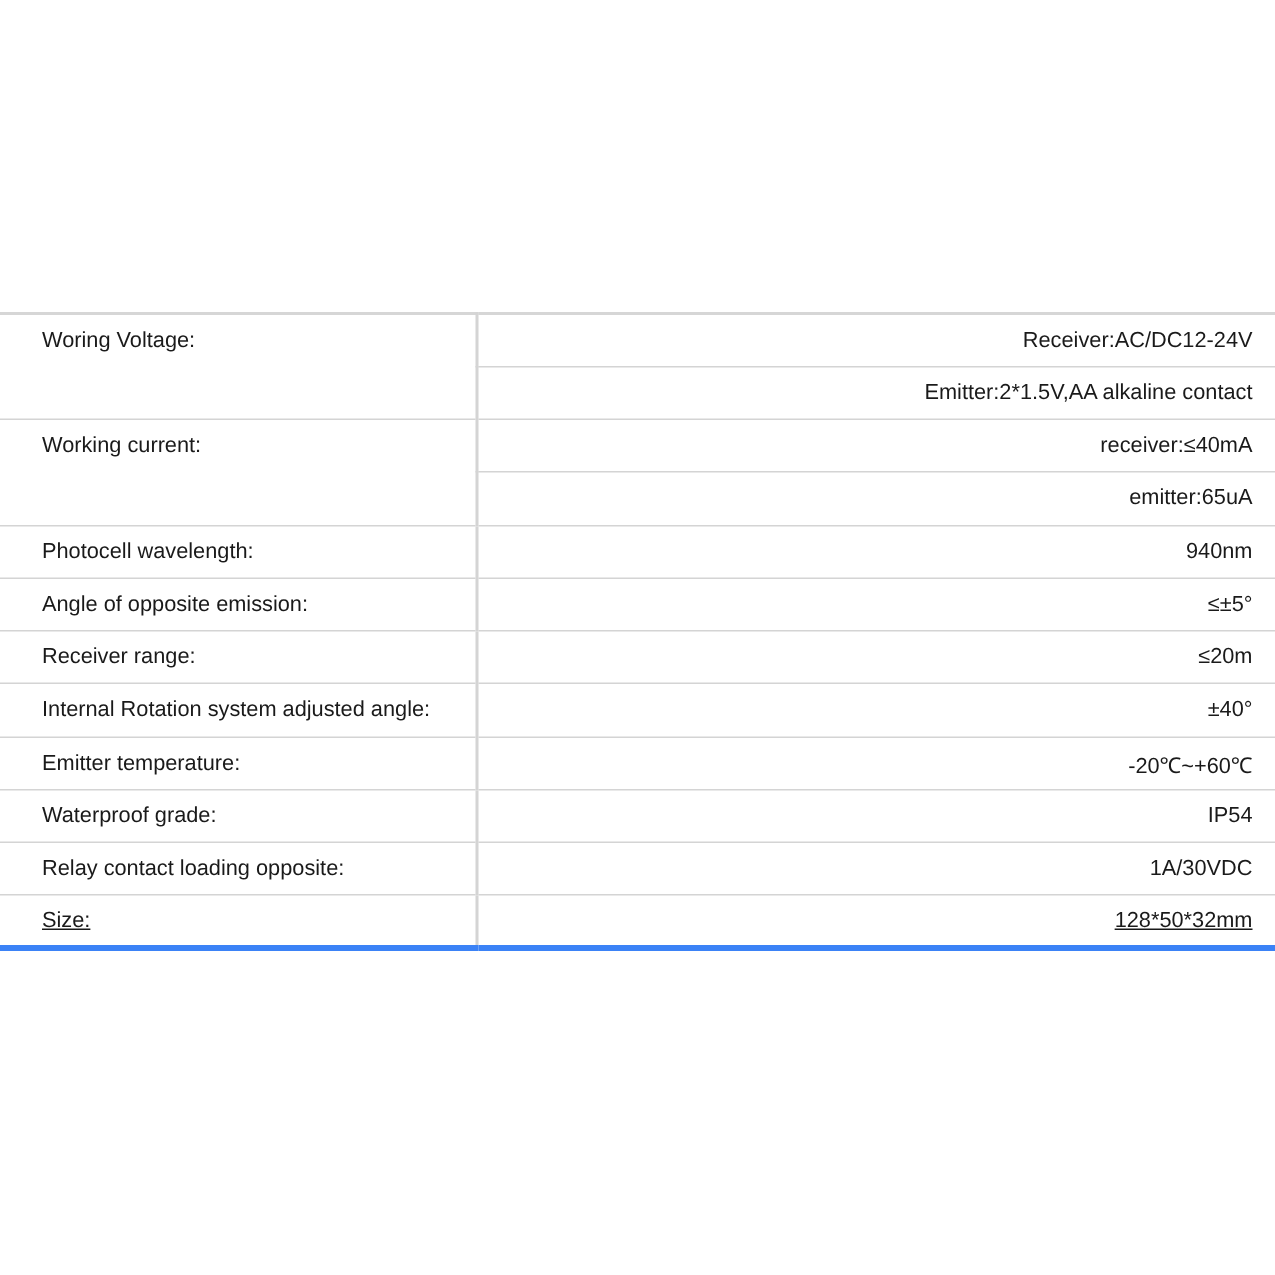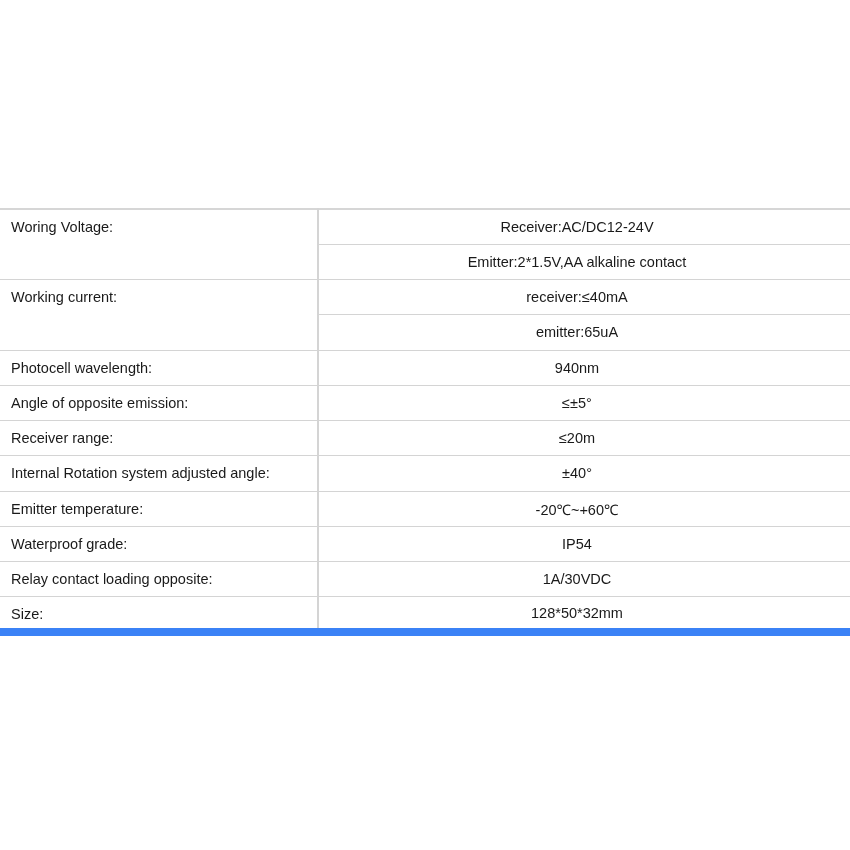--- a/index.html
+++ b/index.html
@@ -29,34 +29,35 @@
     .spec-table td {
       height: 35.25px;
       padding: 0;
       border-top: 1px solid #d4d4d4;
       border-bottom: 1px solid #d4d4d4;
       vertical-align: middle;
       box-sizing: border-box;
     }
     .spec-table td.label {
       border-right: 2px solid #d4d4d4;
-      padding-left: 11px;
+      padding-left: 28px;
       vertical-align: top;
       padding-top: 9px;
       text-align: left;
     }
     .spec-table td.value {
-      text-align: center;
+      text-align: right;
       padding-right: 15px;
     }
     .spec-table tr:first-child td {
       border-top: 2px solid #d6d6d6;
     }
     .spec-table tr:last-child td {
-      border-bottom: 8px solid #3b82f6;
+      border-bottom: 4px solid #3b82f6;
+      text-decoration: underline;
     }
   </style>
 </head>
 <body>
 
 <table class="spec-table">
   <colgroup>
     <col class="label-col">
     <col class="value-col">
   </colgroup>

